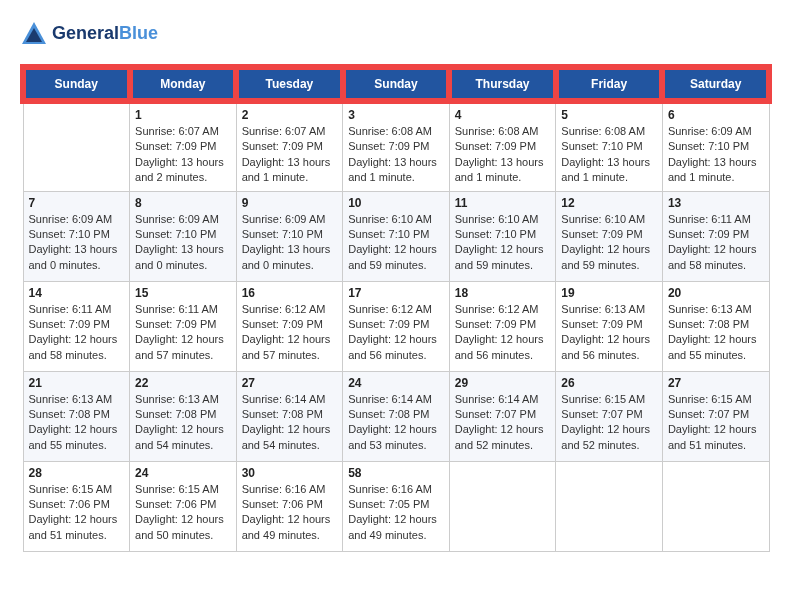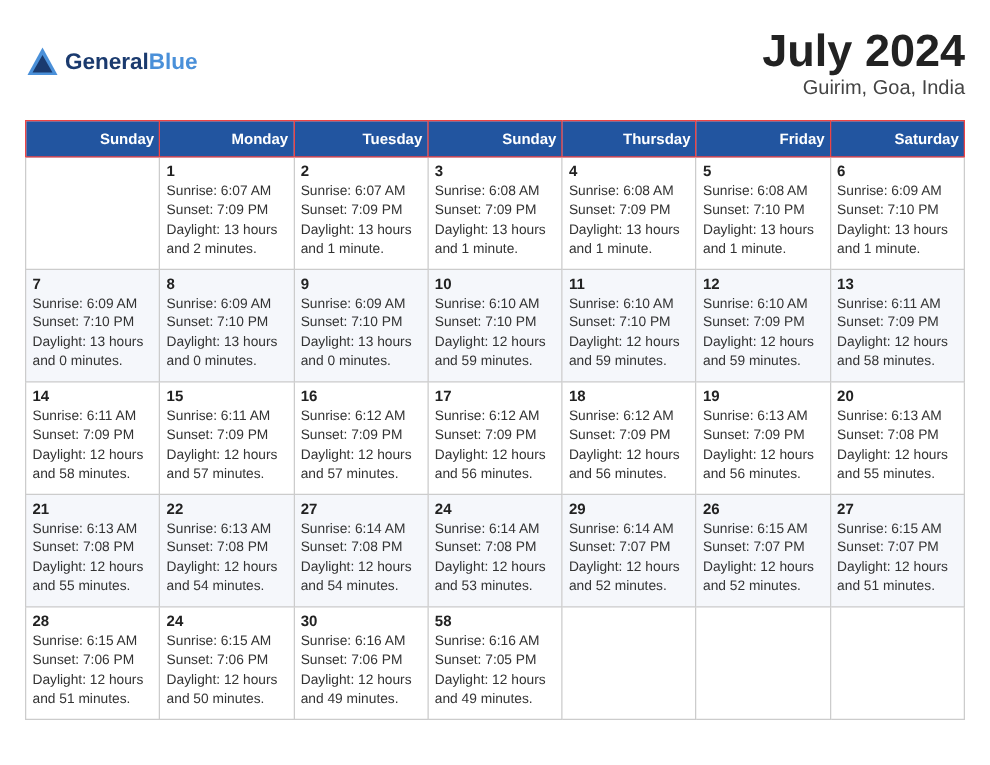--- a/index.html
+++ b/index.html
@@ -6,21 +6,21 @@
     body {
       font-family: Arial, sans-serif;
       background: #fff;
       width: 792px;
       min-height: 612px;
       padding: 20px;
     }
     .header-area {
       display: flex;
       justify-content: space-between;
-      align-items: center;
+      align-items: flex-end;
       margin-bottom: 16px;
     }
     .logo {
       display: flex;
       align-items: center;
     }
     .logo-text {
       font-size: 18px;
       font-weight: bold;
       color: #1a3a6e;
@@ -50,22 +50,22 @@
       width: 100%;
       border-collapse: collapse;
       table-layout: fixed;
     }
     th {
       background: #2255a0;
       color: #fff;
       font-size: 12px;
       font-weight: bold;
       padding: 7px 4px;
-      text-align: right;
-      border: 1px solid #ef4444;
+      text-align: center;
+      border: 6px solid #ef4444;
     }
     td {
       vertical-align: top;
       border: 1px solid #ccc;
       padding: 4px 5px;
       font-size: 10px;
       color: #333;
       min-height: 80px;
       height: 90px;
     }
@@ -98,24 +98,20 @@
 <div class="header-area">
   <div class="logo">
     <svg class="logo-icon" viewBox="0 0 28 28">
       <polygon points="14,2 26,24 2,24" fill="#4a90d9"></polygon>
       <polygon points="14,8 22,22 6,22" fill="#1a3a6e"></polygon>
     </svg>
     <div class="logo-text">
       <div>General<span>Blue</span></div>
     </div>
   </div>
-  <div class="title-area">
-    <div class="month-title">July 2024</div>
-    <div class="location-title">Guirim, Goa, India</div>
-  </div>
 </div>
 
 <table>
   <thead>
     <tr id="weekday-header">
         <th>Sunday</th>
         <th>Monday</th>
         <th>Tuesday</th>
         <th>Sunday</th>
         <th>Thursday</th>

